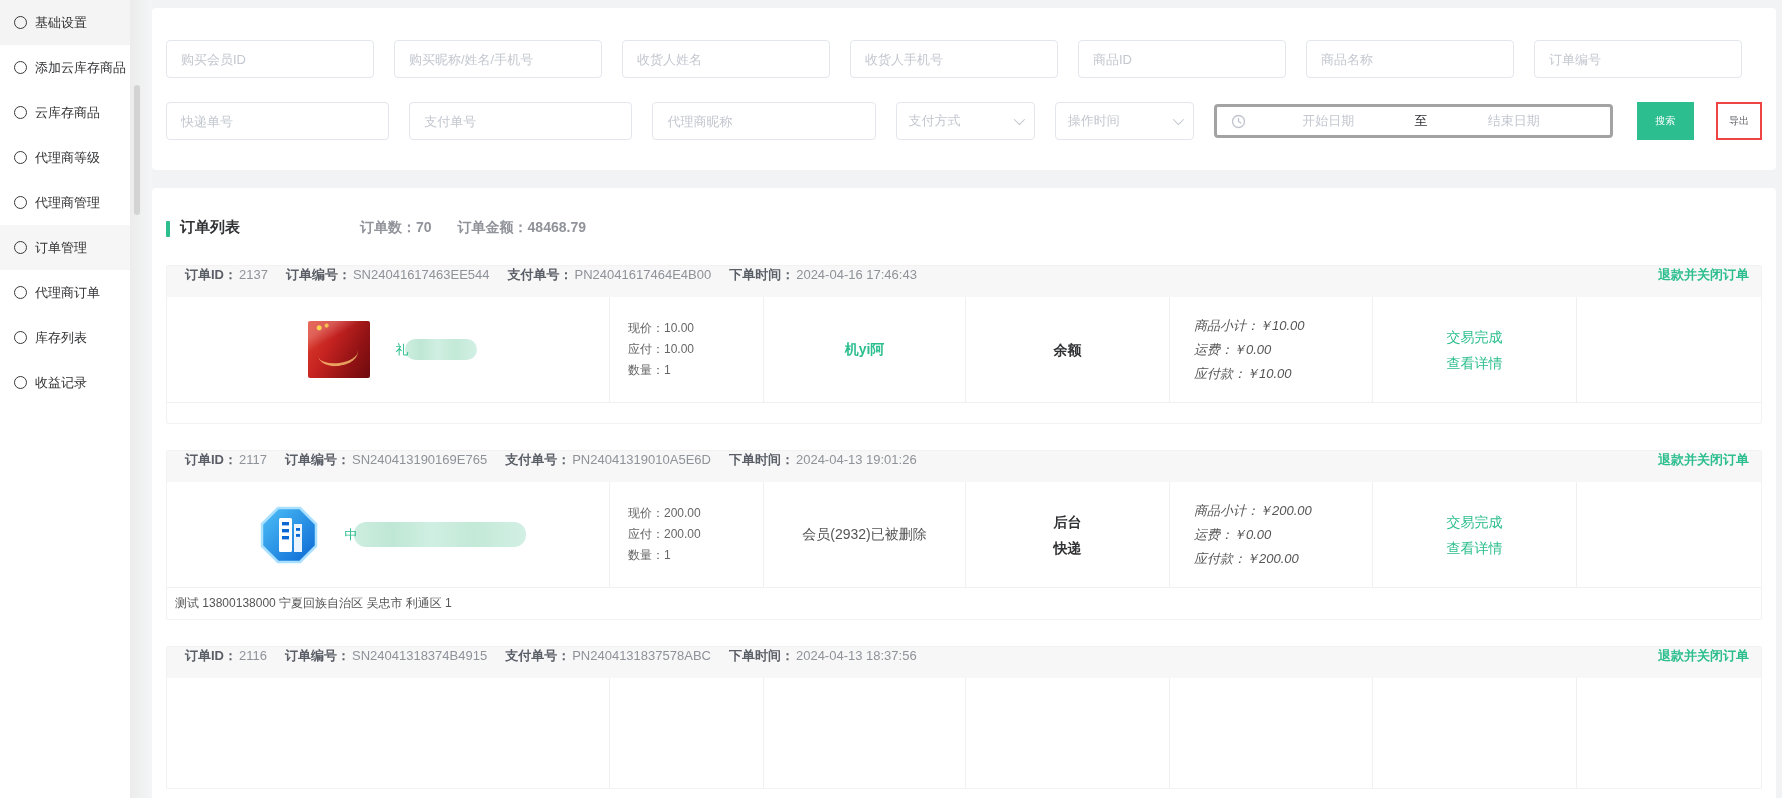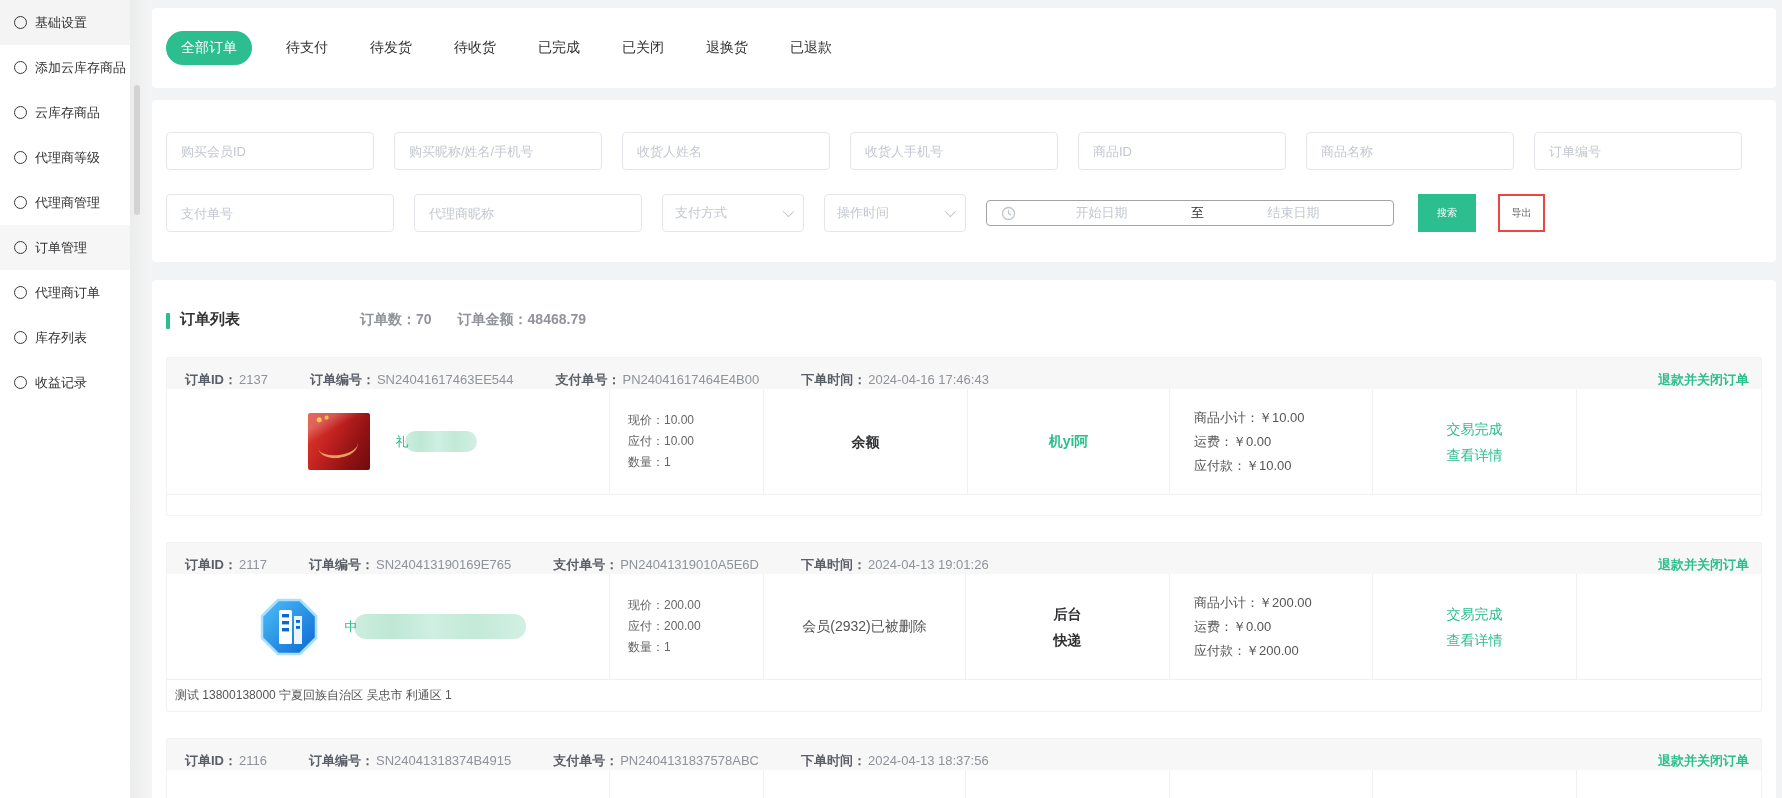--- a/index.html
+++ b/index.html
@@ -30,55 +30,55 @@
   .f-row + .f-row{margin-top:24px;}
   .f-input{width:228px;height:38px;box-sizing:border-box;border:1px solid #e3e6ec;border-radius:4px;
            padding:0 14px;font-size:13px;color:#303133;margin-right:20px;outline:none;
            font-family:"Liberation Sans","DejaVu Sans",sans-serif;}
   .f-input::placeholder{color:#c3c7cf;}
   .f-select{width:142px;height:38px;box-sizing:border-box;border:1px solid #e3e6ec;border-radius:4px;
             display:flex;align-items:center;justify-content:space-between;padding:0 12px;margin-right:20px;cursor:pointer;}
   .f-select .sel-text{font-size:13px;color:#c3c7cf;}
   .caret{width:7px;height:7px;border-right:1.4px solid #c0c4cc;border-bottom:1.4px solid #c0c4cc;
          transform:rotate(45deg) translateY(-2px);}
-  .date-box{width:408px;height:26px;box-sizing:border-box;border:1px solid #a3a3a3;border-radius:4px;
+  .date-box{width:408px;height:34px;box-sizing:border-box;border:3px solid #a3a3a3;border-radius:4px;
             display:flex;align-items:center;padding:0 14px;margin-right:24px;cursor:pointer;}
   .date-box .d-ph{flex:1;text-align:center;font-size:13px;color:#c3c7cf;}
   .date-box .d-sep{font-size:13px;color:#303133;padding:0 4px;}
   .btn{height:38px;border-radius:0;border:none;font-size:10px;cursor:pointer;
        font-family:"Liberation Sans","DejaVu Sans",sans-serif;}
   .btn-search{background:var(--accent);color:#fff;width:58px;margin-right:22px;}
   .btn-export{background:#fff;color:#606266;width:47px;border:2px solid #ef4444;box-sizing:border-box;}
 
   .list-card{padding:30px 14px 14px 14px;}
   .list-head{display:flex;align-items:flex-end;margin-bottom:28px;}
   .t-bar{width:4px;height:16px;background:var(--accent);border-radius:1px;margin-right:10px;}
   .list-title{font-size:15px;font-weight:700;color:#303133;margin-right:120px;}
   .list-stat{font-size:14px;font-weight:700;color:#909399;margin-right:26px;}
 
   
   .order{border:1px solid #f2f2f2;border-radius:2px;margin-bottom:26px;}
-  .o-head{background:#f7f7f7;height:31px;display:flex;align-items:flex-end;padding:0 12px 0 18px;gap:24px;}
+  .o-head{background:#f7f7f7;height:31px;display:flex;align-items:flex-start;padding:0 12px 0 18px;}
   .meta{margin-right:18px;font-size:13px;white-space:nowrap;}
   .meta b{font-weight:700;color:#5a5e66;}
   .meta i{font-style:normal;color:#8e9299;margin-left:2px;}
   .spacer{flex:1;}
   .o-action{font-size:13px;font-weight:700;color:var(--accent);cursor:pointer;text-decoration:none;white-space:nowrap;}
 
   .o-body{display:flex;min-height:105px;}
   .cell{border-right:1px solid #f0f0f0;display:flex;flex-direction:column;justify-content:center;box-sizing:border-box;}
   .c-prod{flex:0 0 443px;flex-direction:row;align-items:center;padding-left:8px;}
   .c-price{flex:0 0 154px;padding-left:18px;}
   .c-price div{font-size:12px;color:#666;line-height:21px;white-space:nowrap;}
   .c-buyer{flex:0 0 202px;align-items:center;}
   .buyer{font-size:14px;color:#555;}
   .buyer.green{color:var(--accent);font-weight:700;}
   .c-pay{flex:0 0 204px;align-items:center;}
   .c-pay div{font-size:14px;font-weight:700;color:#303133;line-height:26px;}
-  .c-amt{flex:0 0 203px;padding-left:24px;}
+  .c-amt{flex:0 0 203px;padding-left:24px;font-style:italic;}
   .c-amt div{font-size:13px;color:#555;line-height:24px;white-space:nowrap;}
   .c-status{flex:0 0 204px;align-items:center;}
   .status-txt{font-size:14px;color:var(--accent);line-height:26px;}
   .detail-link{font-size:14px;color:var(--accent);line-height:26px;cursor:pointer;text-decoration:none;}
   .c-last{flex:1;border-right:none;}
   .o-foot{border-top:1px solid #f0f0f0;min-height:20px;display:flex;align-items:center;}
   .addr{font-size:12px;color:#555;padding:7px 8px;}
 
   
   .img-red{width:62px;height:57px;border-radius:2px;flex:0 0 62px;position:relative;overflow:hidden;
@@ -142,42 +142,33 @@
       <span class="side-label">收益记录</span>
     </div>
   </aside>
 
   <div class="gutter">
     <div class="thumb"></div>
   </div>
 
   <main class="main">
 
-    <section class="card tabs-card">
-      <div class="tab active">全部订单</div>
-      <div class="tab">待支付</div>
-      <div class="tab">待发货</div>
-      <div class="tab">待收货</div>
-      <div class="tab">已完成</div>
-      <div class="tab">已关闭</div>
-      <div class="tab">退换货</div>
-      <div class="tab">已退款</div>
-    </section>
 
     <section class="card filter-card">
       <div class="f-row">
         <input class="f-input" placeholder="购买会员ID" style="">
         <input class="f-input" placeholder="购买昵称/姓名/手机号" style="">
         <input class="f-input" placeholder="收货人姓名" style="">
         <input class="f-input" placeholder="收货人手机号" style="">
         <input class="f-input" placeholder="商品ID" style="">
         <input class="f-input" placeholder="商品名称" style="">
         <input class="f-input" placeholder="订单编号" style="">
       </div>
       <div class="f-row">
+        <input class="f-input" placeholder="快递单号" style="">
         <input class="f-input" placeholder="支付单号" style="">
         <input class="f-input" placeholder="代理商昵称" style="">
         <div class="f-select">
           <span class="sel-text">支付方式</span>
           <span class="caret"></span>
         </div>
         <div class="f-select">
           <span class="sel-text">操作时间</span>
           <span class="caret"></span>
         </div>
@@ -218,25 +209,25 @@
             <div class="pname">
               <span class="prefix">礼</span>
               <span class="redact r1"></span>
             </div>
           </div>
           <div class="cell c-price">
             <div>现价：10.00</div>
             <div>应付：10.00</div>
             <div>数量：1</div>
           </div>
+          <div class="cell c-buyer">
+            <span class="buyer green">机yi阿</span>
+          </div>
           <div class="cell c-pay">
             <div>余额</div>
-          </div>
-          <div class="cell c-buyer">
-            <span class="buyer green">机yi阿</span>
           </div>
           <div class="cell c-amt">
             <div>商品小计：￥10.00</div>
             <div>运费：￥0.00</div>
             <div>应付款：￥10.00</div>
           </div>
           <div class="cell c-status">
             <div>
               <div class="status-txt">交易完成</div>
               <a class="detail-link">查看详情</a>

